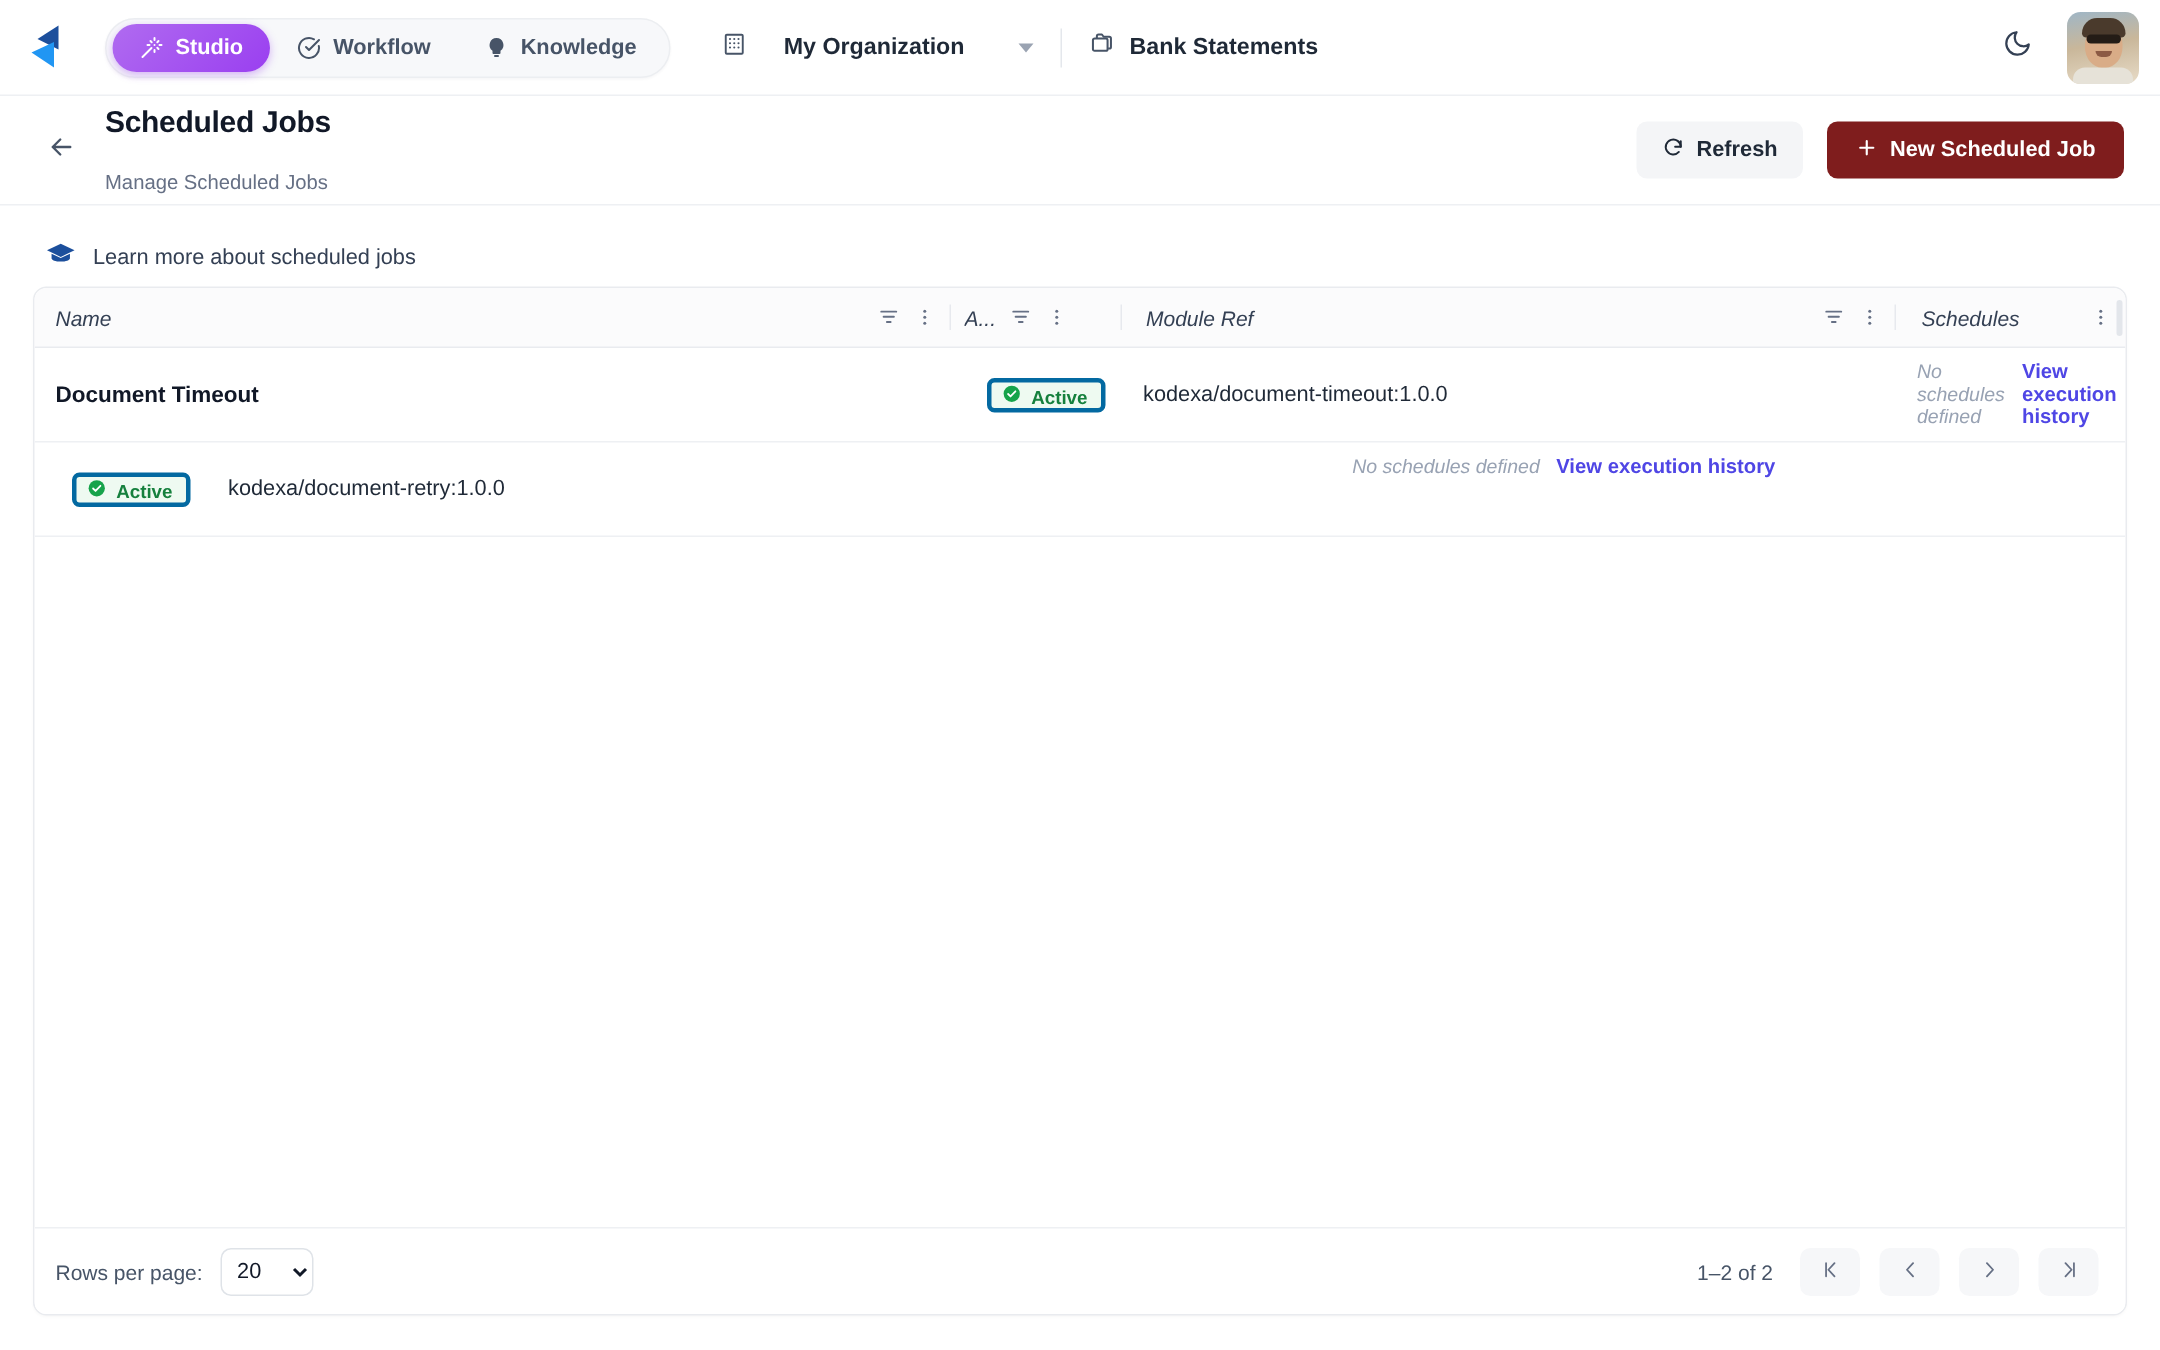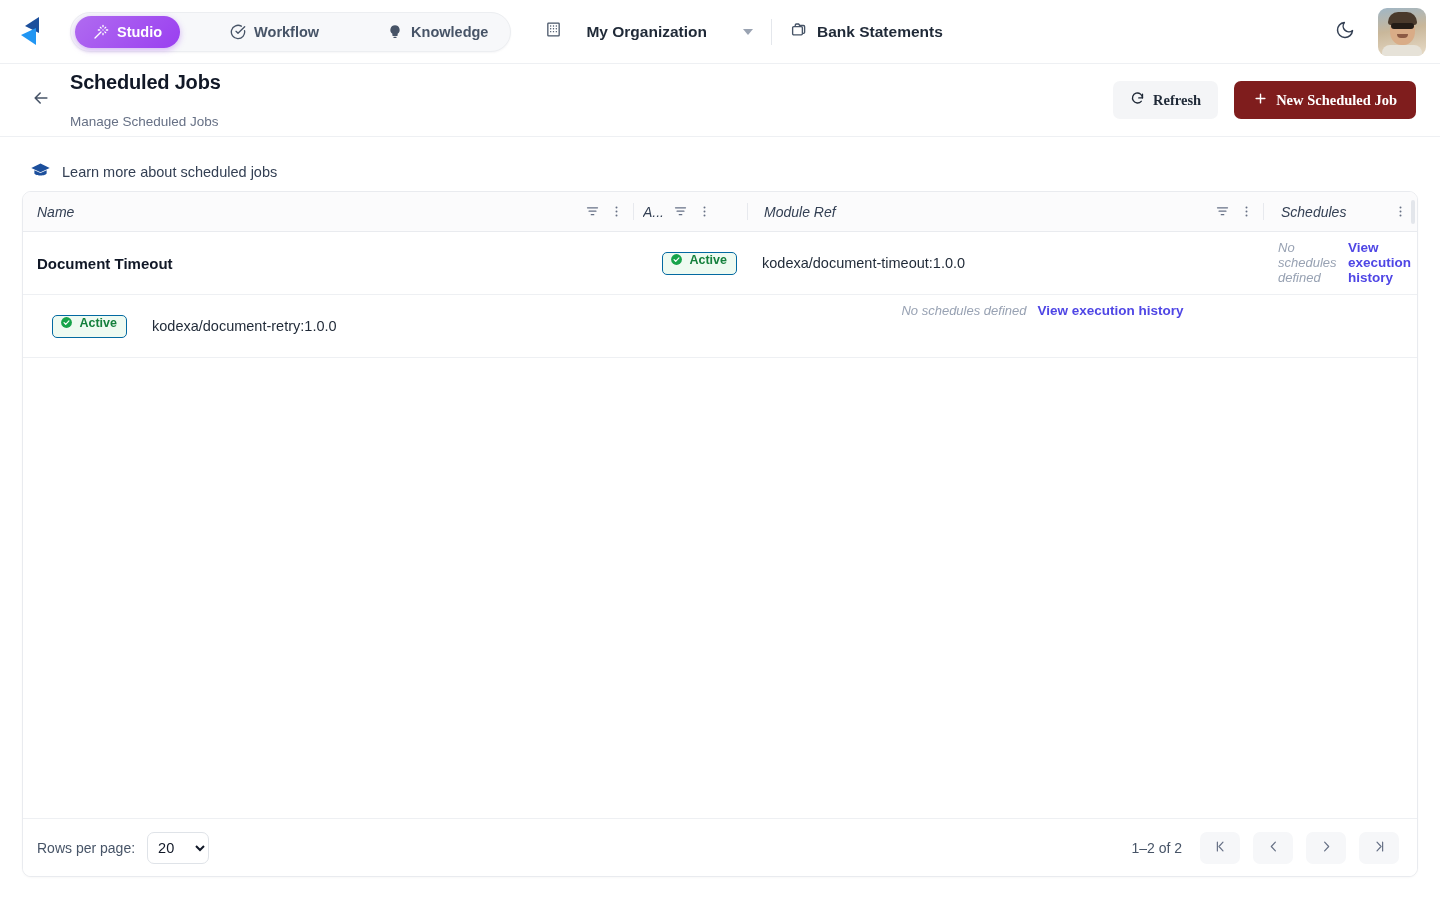--- a/index.html
+++ b/index.html
@@ -41,21 +41,20 @@
 
   .tabgroup {
     display: flex; align-items: center;
     background: #f7f8fa;
     border: 1px solid #eceef1;
     border-radius: 999px;
     padding: 4px;
     height: 40px;
     margin-left: 6px;
     box-shadow: 0 1px 2px rgba(16,24,40,.04);
-    gap: 32px;
   }
   .tab {
     display: flex; align-items: center; gap: 8px;
     height: 32px; padding: 0 18px;
     border-radius: 999px;
     font-size: 14.5px; font-weight: 600;
     color: #475467; cursor: pointer;
     white-space: nowrap;
   }
   .tab.active {
@@ -138,21 +137,21 @@
     justify-content: center; cursor: pointer; margin-right: 14px;
   }
   .titles { display: flex; flex-direction: column; gap: 20px; }
   .page-title { font-size: 20px; font-weight: 700; color: #111827; letter-spacing: -0.2px; }
   .page-sub { font-size: 13.5px; color: #667085; }
   .head-actions { margin-left: auto; display: flex; align-items: center; gap: 16px; }
   .btn {
     display: flex; align-items: center; gap: 8px;
     height: 38px; border-radius: 7px; cursor: pointer;
     font-size: 14.5px; font-weight: 600; border: none;
-    font-family: Liberation Serif, serif;
+    font-family: Liberation Sans, sans-serif;
   }
   .btn-secondary { background: #f4f5f7; color: #1f2937; padding: 0 17px; }
   .btn-primary { background: #7f1d1d; color: #ffffff; padding: 0 19px; justify-content: center; }
 
   
   .content { padding: 16px 22px 0 22px; }
   .learn {
     display: flex; align-items: center; gap: 11px;
     height: 38px; padding-left: 8px; cursor: pointer;
   }
@@ -202,23 +201,23 @@
   .row {
     display: flex; align-items: stretch;
     border-bottom: 1px solid #eef0f3;
     min-height: 63px;
   }
   .cell { display: flex; align-items: center; }
   .cell-name { width: 610px; padding-left: 14px; }
   .row-name { font-size: 15px; font-weight: 700; color: #111827; }
   .cell-active { width: 113px; padding-left: 9px; justify-content: flex-end; padding-right: 9px; }
   .badge {
-    display: inline-flex; align-items: flex-start; gap: 6px;
+    display: inline-flex; align-items: flex-end; gap: 6px;
     height: 23px; padding: 0 9px 0 7px;
-    border: 1px solid #0369a1; background: #eefaf1;
+    border: 3px solid #0369a1; background: #eefaf1;
     border-radius: 5px;
     font-size: 12.5px; font-weight: 600; color: #15803d;
   }
   .cell-module { width: 515px; padding-left: 16px; }
   .module-text { font-size: 14.5px; color: #1f2937; }
   .cell-sched {
     flex: 1; padding-left: 17px;
     flex-direction: row; align-items: flex-start;
     justify-content: center; gap: 11px; padding-top: 8px; padding-bottom: 8px;
   }

